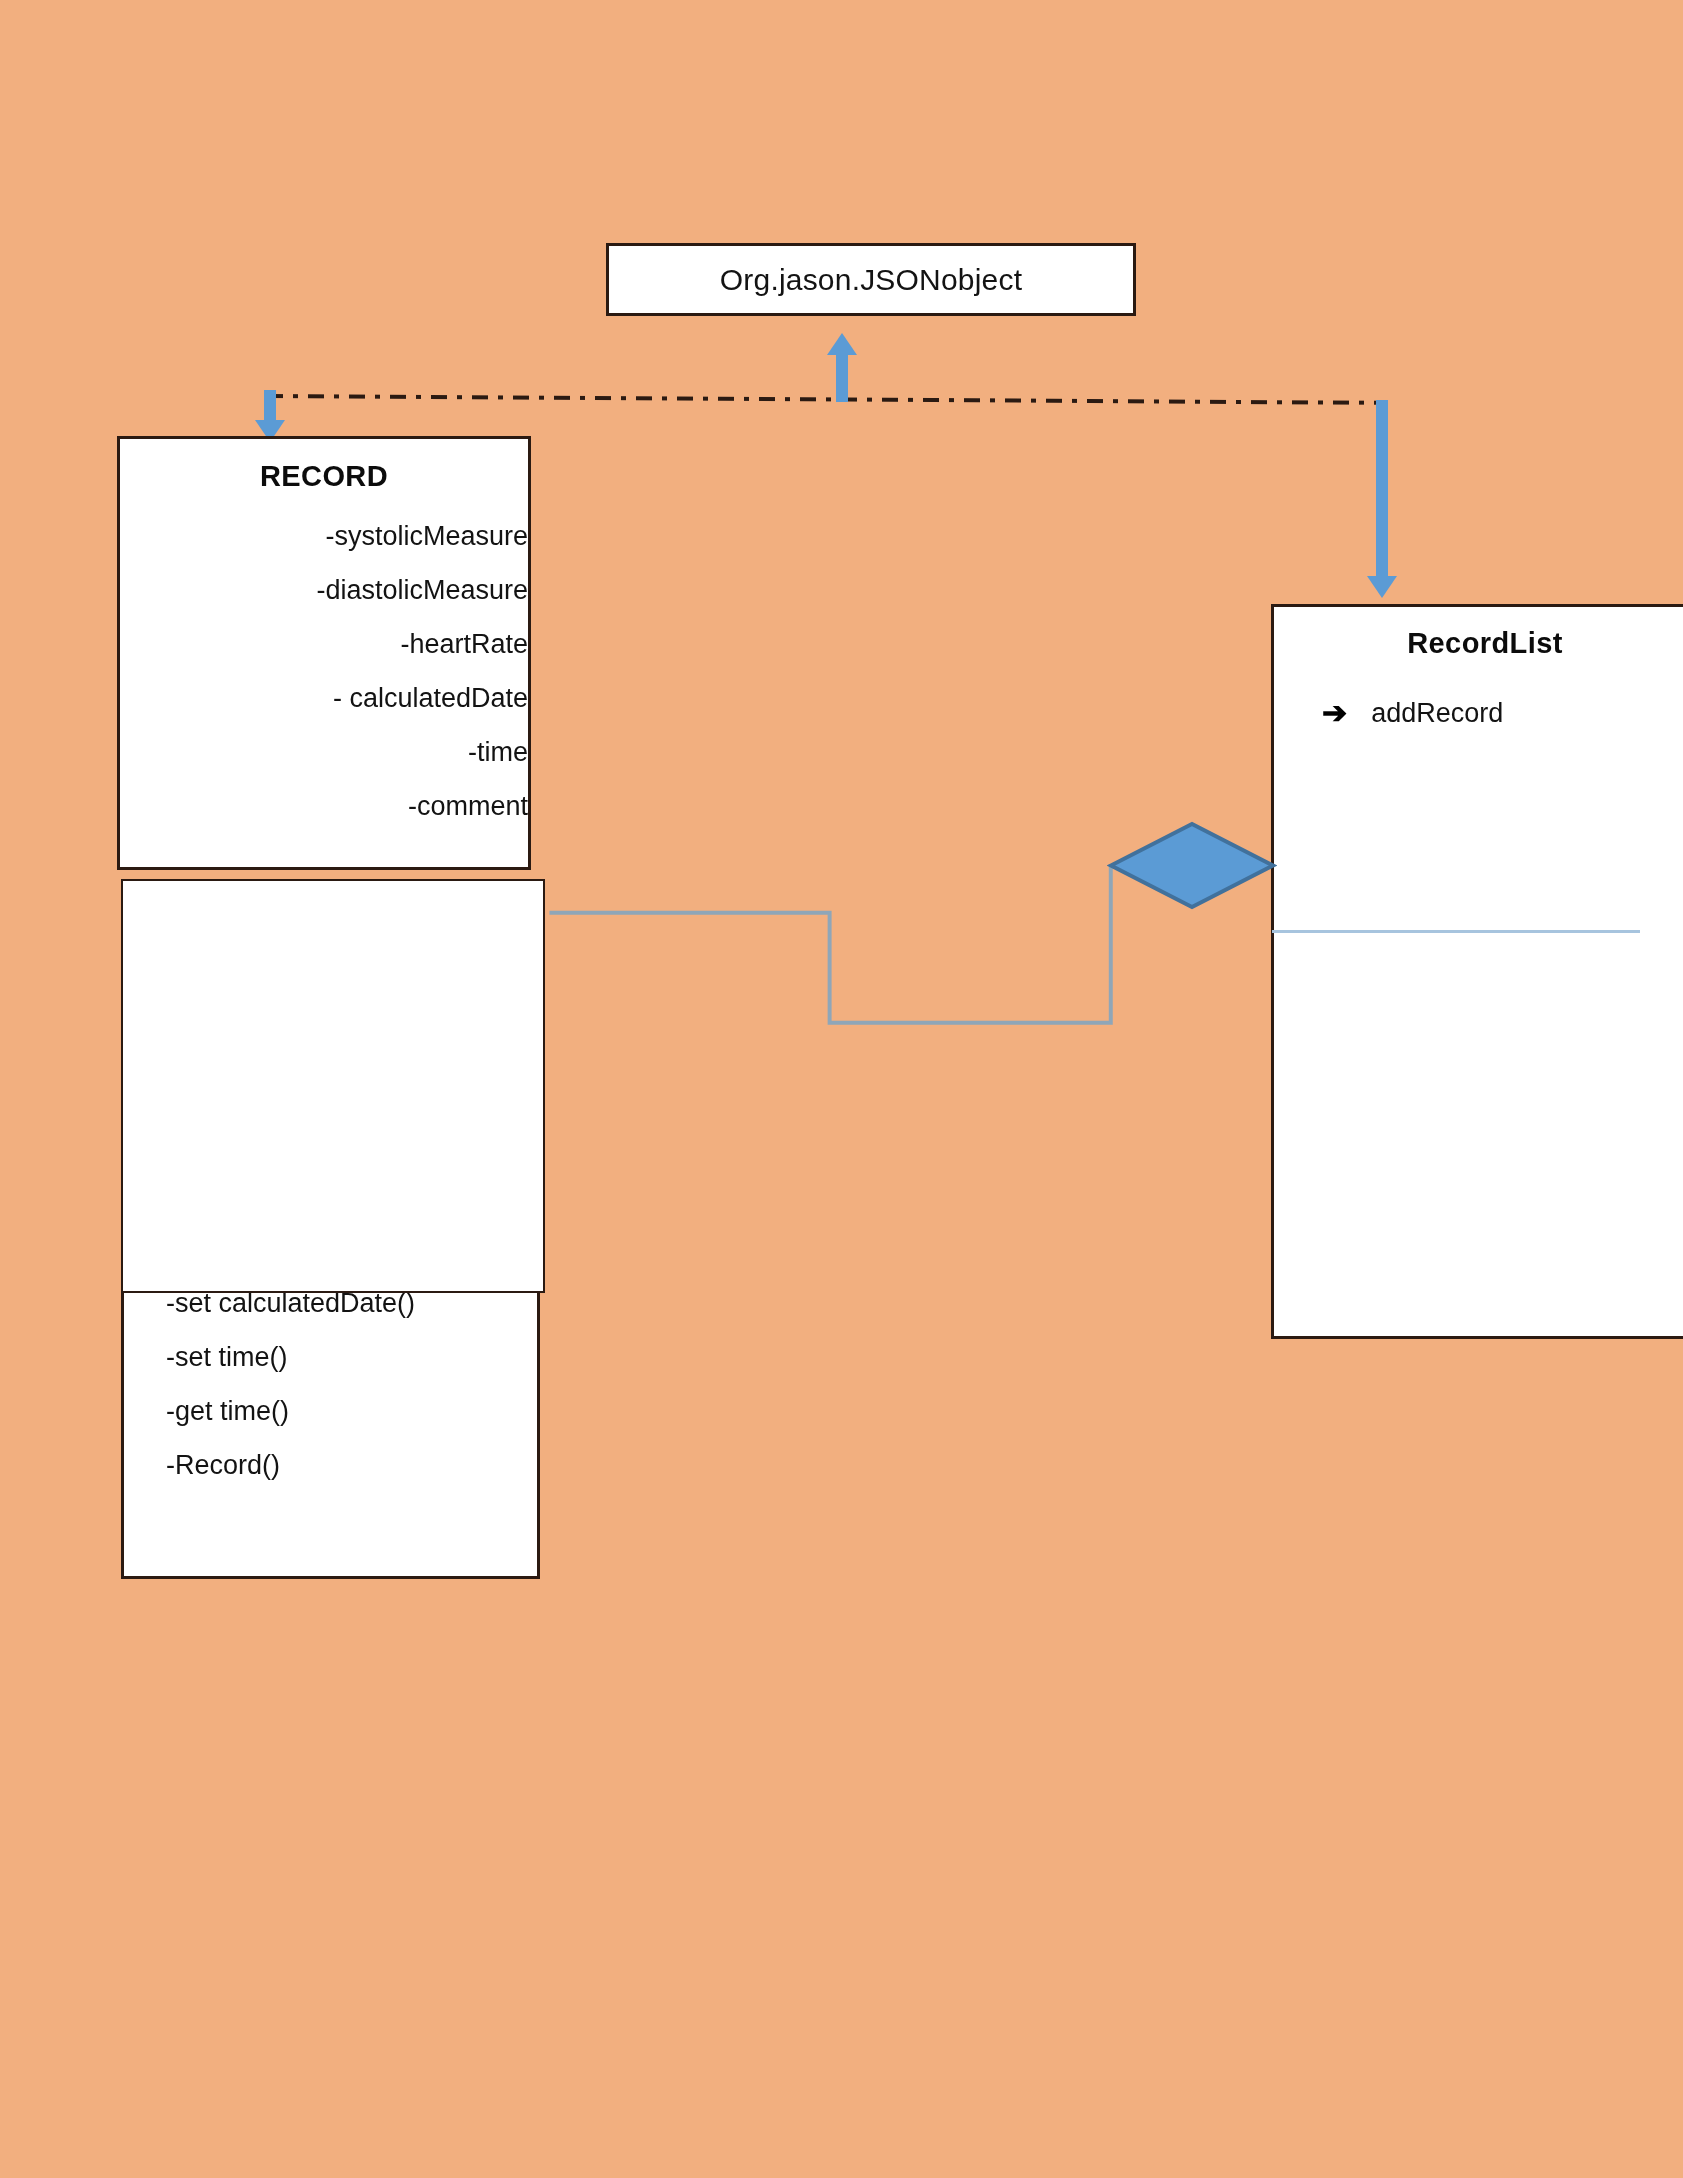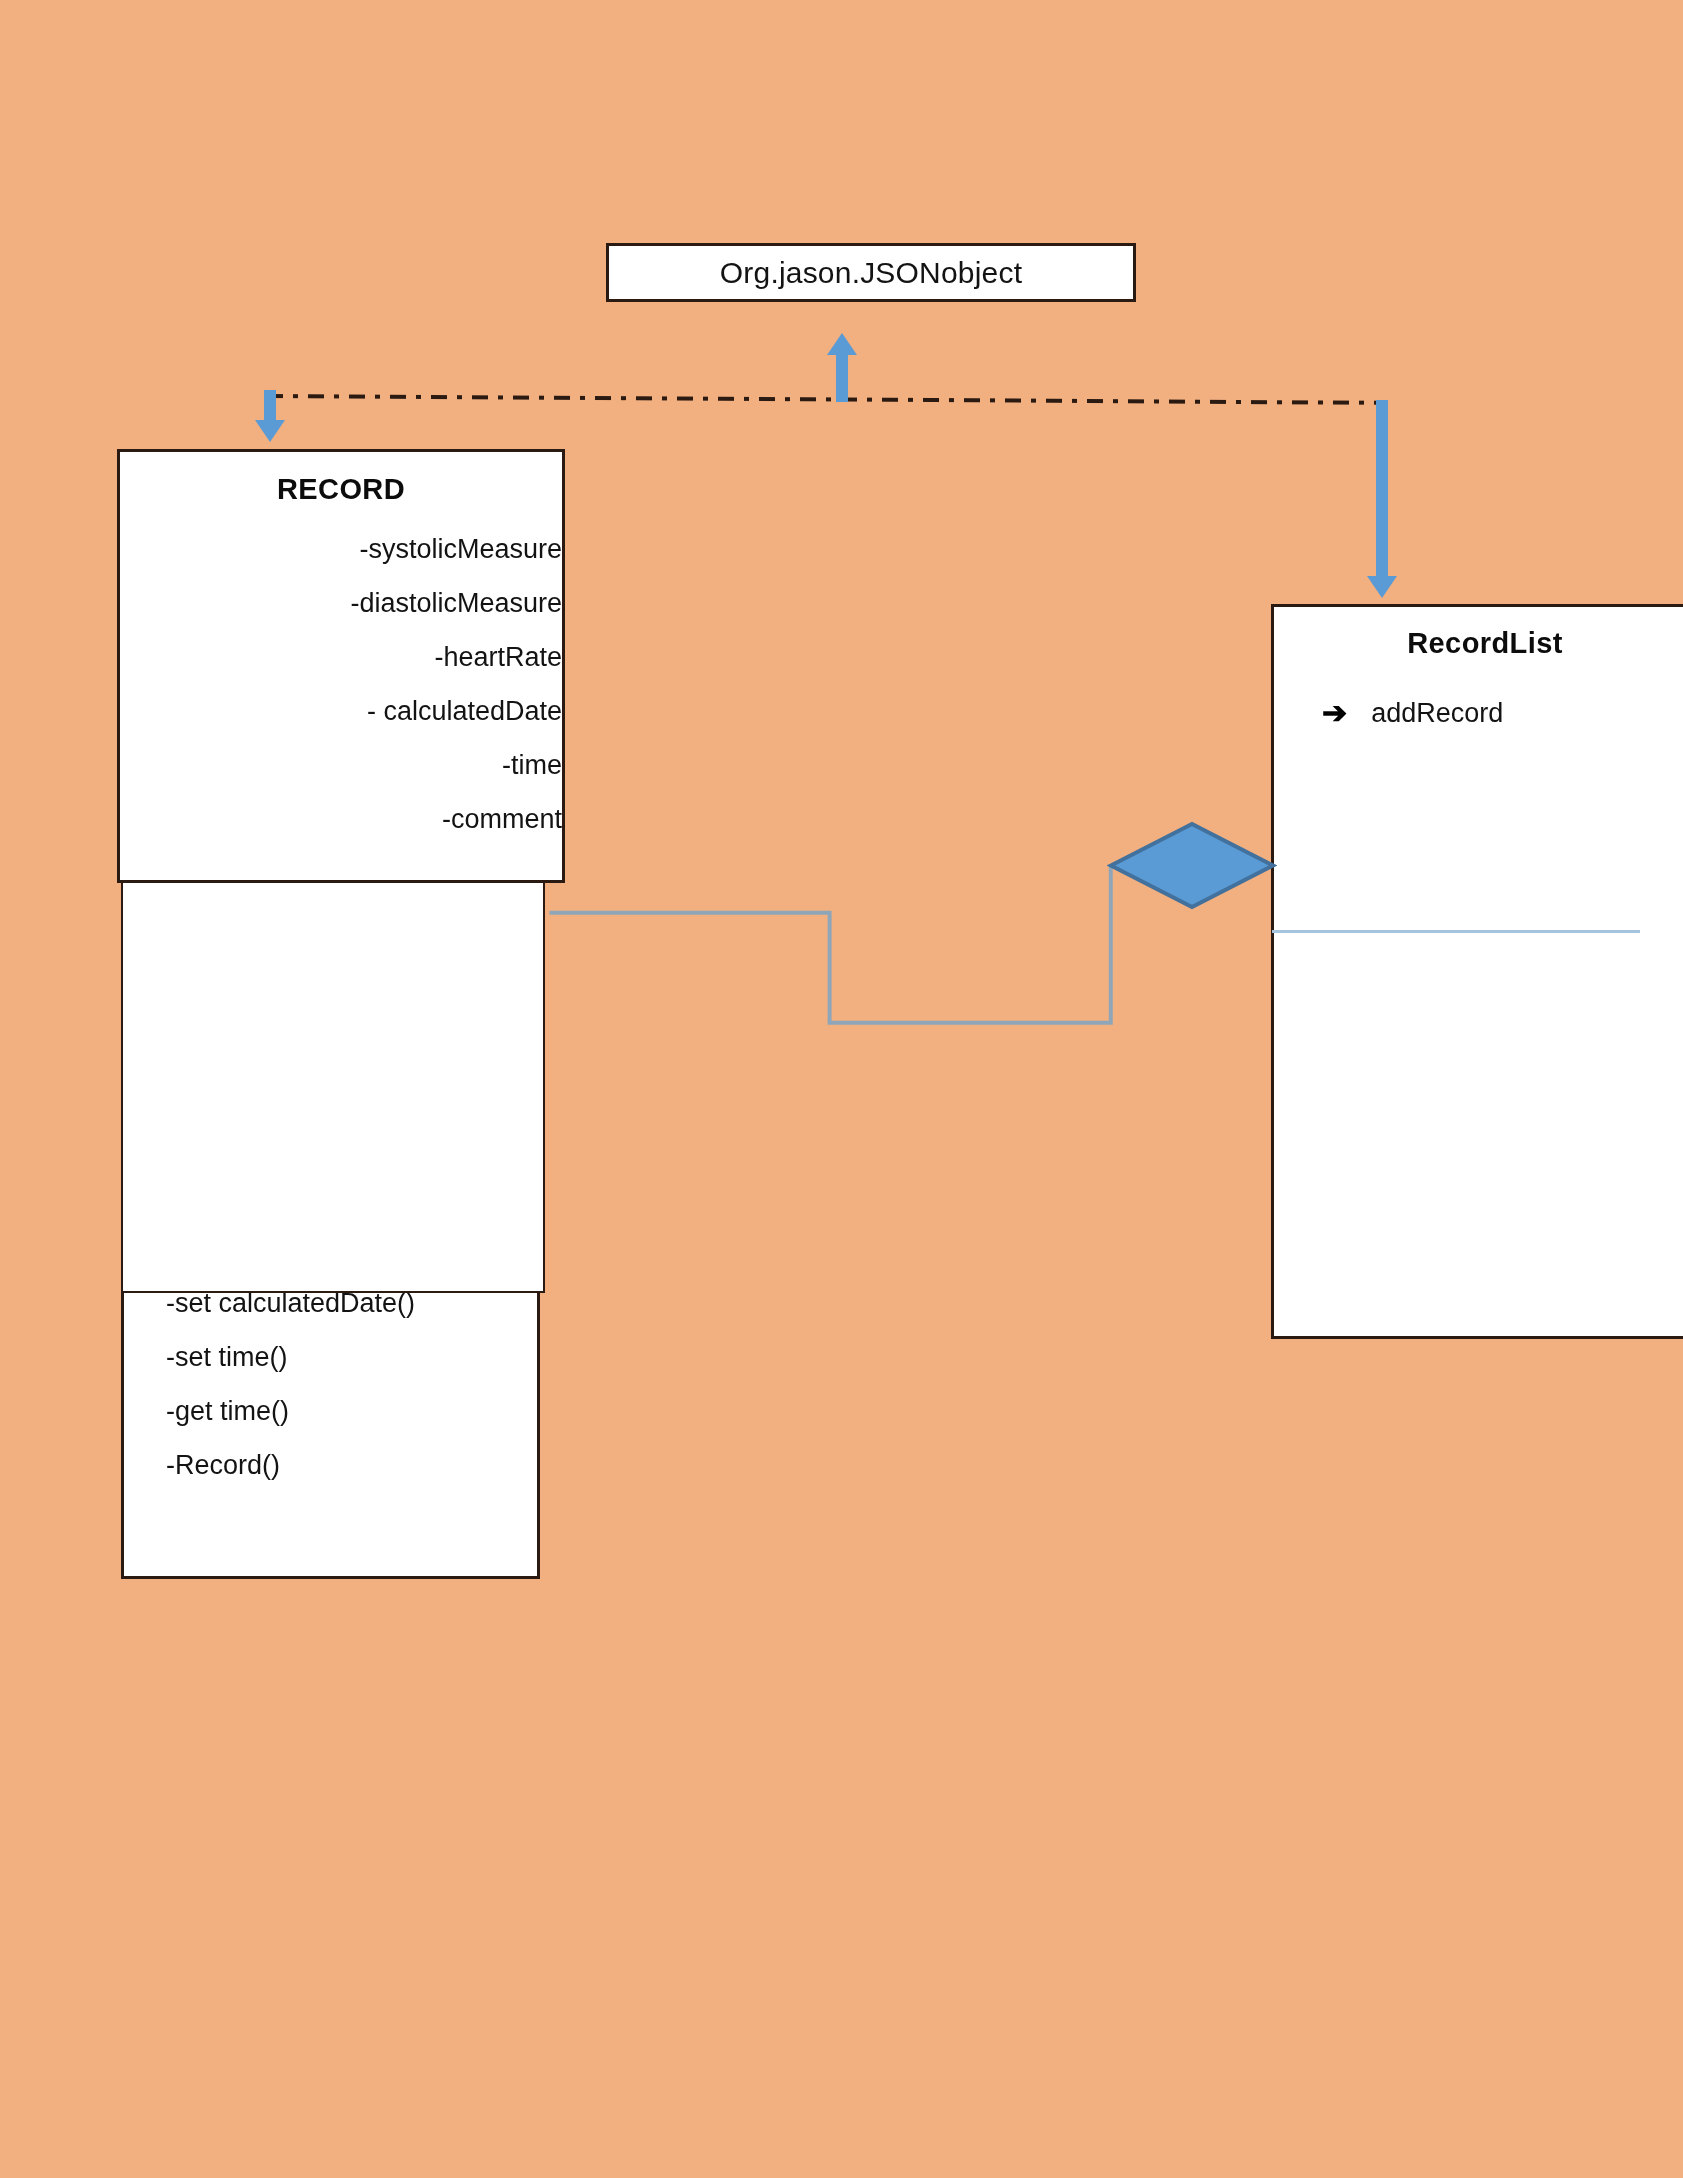--- a/index.html
+++ b/index.html
@@ -31,36 +31,36 @@
   }
   .umlbox.plain {
     border-width: 2px;
   }
 
   
   #json-box {
     left: 606px;
     top: 243px;
     width: 530px;
-    height: 59px;
+    height: 73px;
     display: flex;
     align-items: center;
     justify-content: center;
   }
   #json-box .title {
     font-size: 30px;
     color: #131313;
     letter-spacing: 0.2px;
   }
 
   
   #record-attrs {
     left: 117px;
-    top: 449px;
-    width: 448px;
+    top: 436px;
+    width: 414px;
     height: 434px;
     z-index: 6;
   }
   #record-methods-inner {
     left: 121px;
     top: 879px;
     width: 424px;
     height: 414px;
     border-width: 2px;
     z-index: 5;

